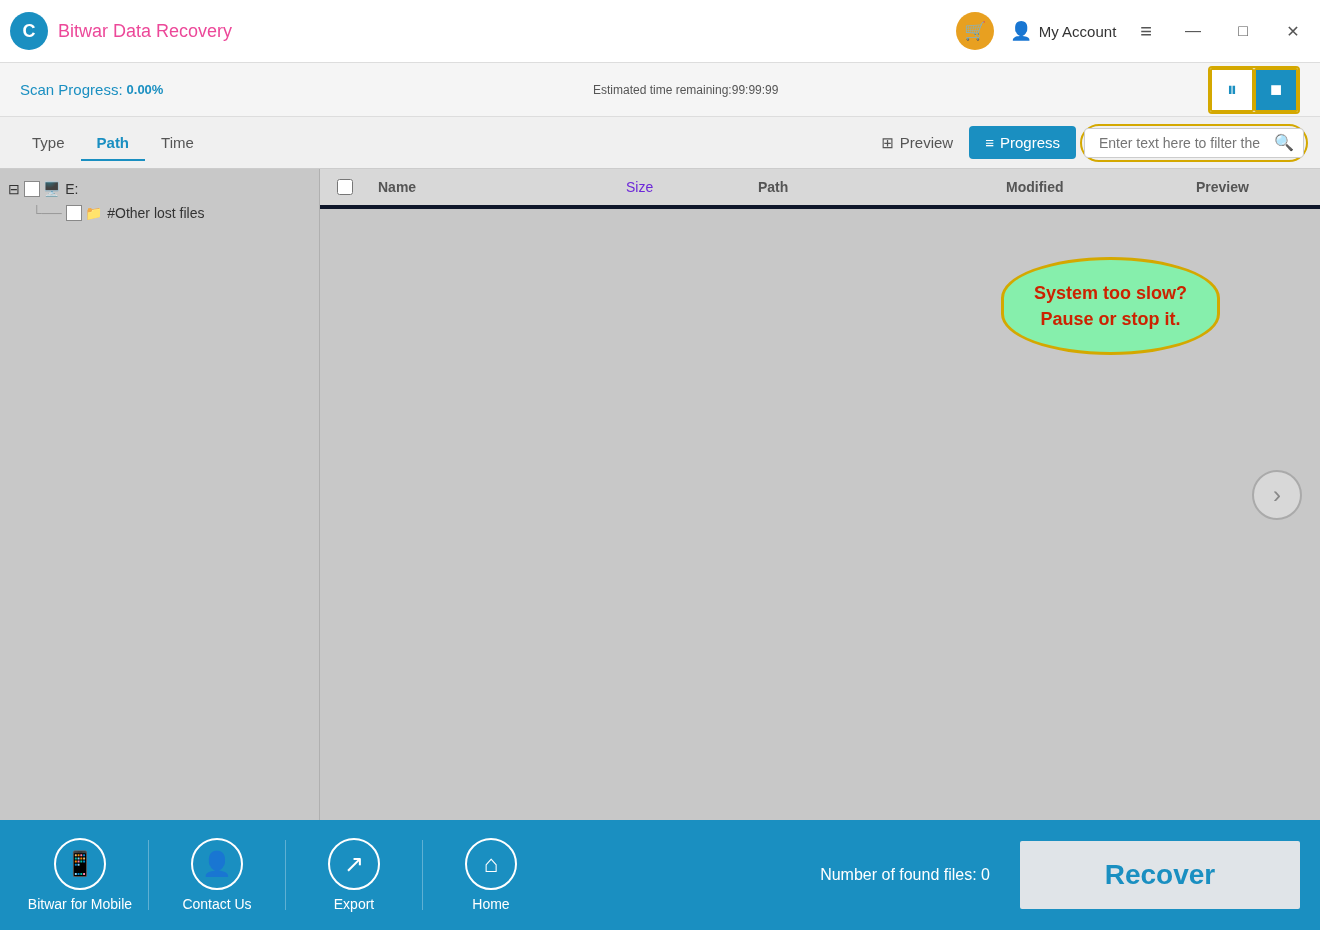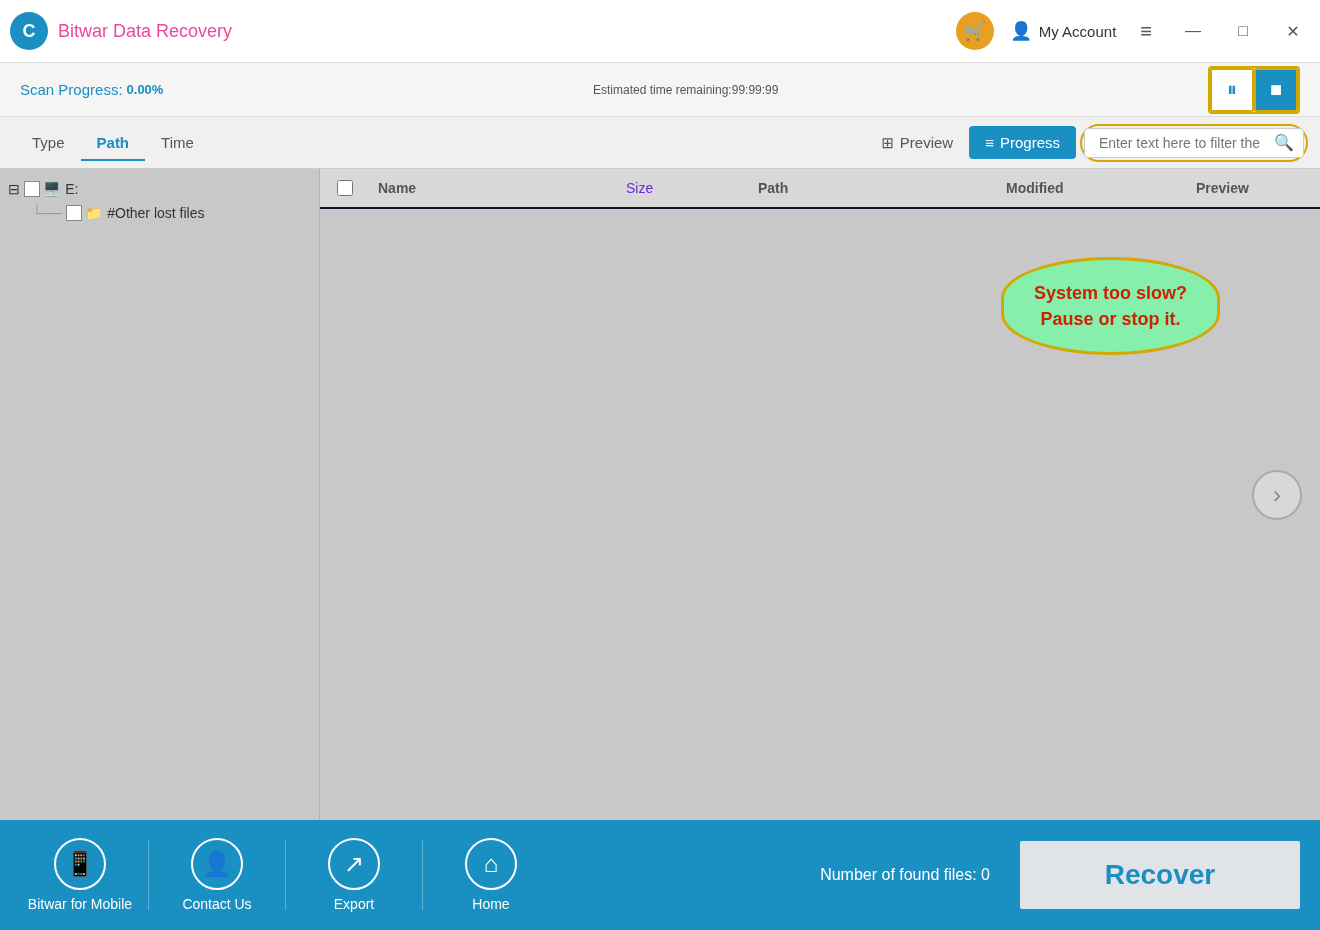--- a/index.html
+++ b/index.html
@@ -60,21 +60,21 @@
     }
     .filter-wrap { position: relative; display: flex; align-items: center; }
     .filter-wrap .search-icon { position: absolute; right: 10px; color: #888; font-size: 16px; }
     .file-tree { width: 320px; background: #c8c8c8; border-right: 1px solid #b0b0b0; padding: 8px 0; overflow-y: auto; }
     .tree-node { display: flex; align-items: center; padding: 4px 8px; font-size: 14px; color: #333; cursor: pointer; gap: 4px; }
     .tree-child { padding-left: 32px; }
     .content-panel { flex: 1; background: #c8c8c8; position: relative; overflow: hidden; }
     
     .table-header {
       display: flex; align-items: center; background: #d8d8d8; height: 40px;
-      border-bottom: 2px solid #0f172a; padding: 0;
+      border-bottom: 4px solid #0f172a; padding: 0;
     }
     .th-check { width: 50px; display: flex; align-items: center; justify-content: center; }
     .th-check input[type=checkbox] { width: 16px; height: 16px; }
     .th-name { flex: 2; padding: 0 8px; font-size: 14px; color: #555; font-weight: bold; }
     .th-size { flex: 1; padding: 0 8px; font-size: 14px; color: #6d28d9; font-weight: normal; }
     .th-path { flex: 2; padding: 0 8px; font-size: 14px; color: #555; font-weight: bold; }
     .th-modified { flex: 1.5; padding: 0 8px; font-size: 14px; color: #555; font-weight: bold; }
     .th-preview { flex: 1; padding: 0 8px; font-size: 14px; color: #555; font-weight: bold; }
     
     .next-arrow {

